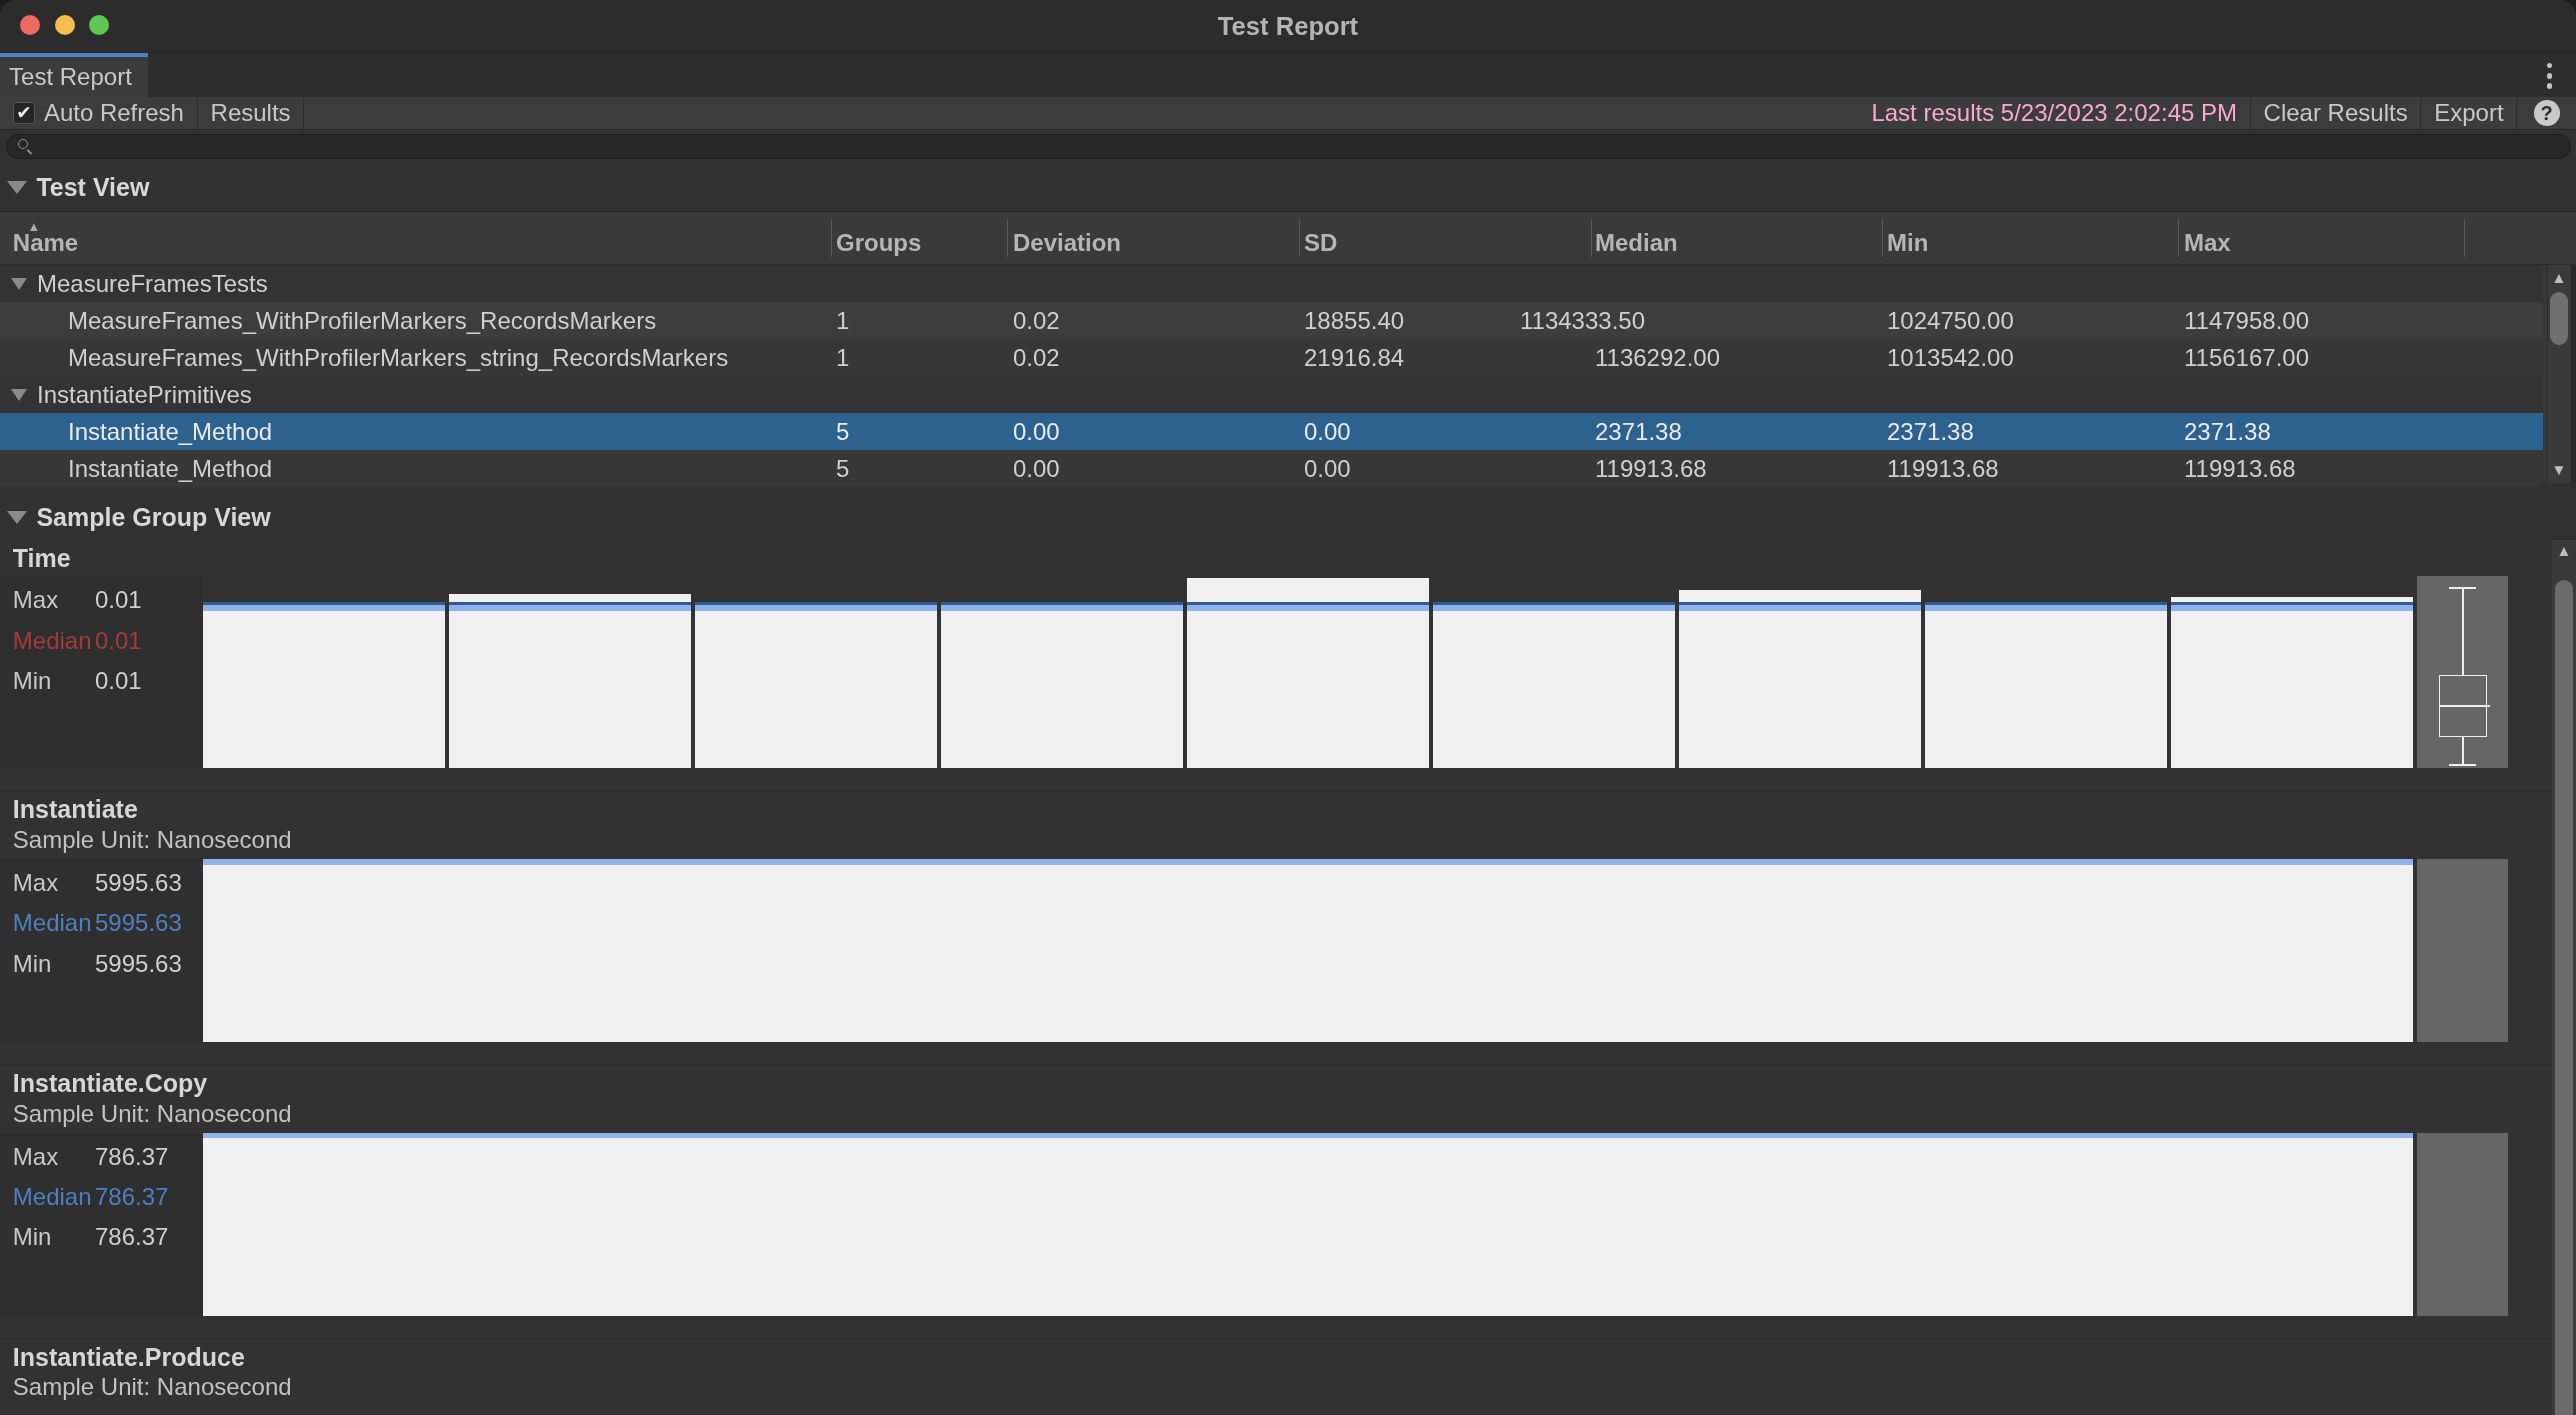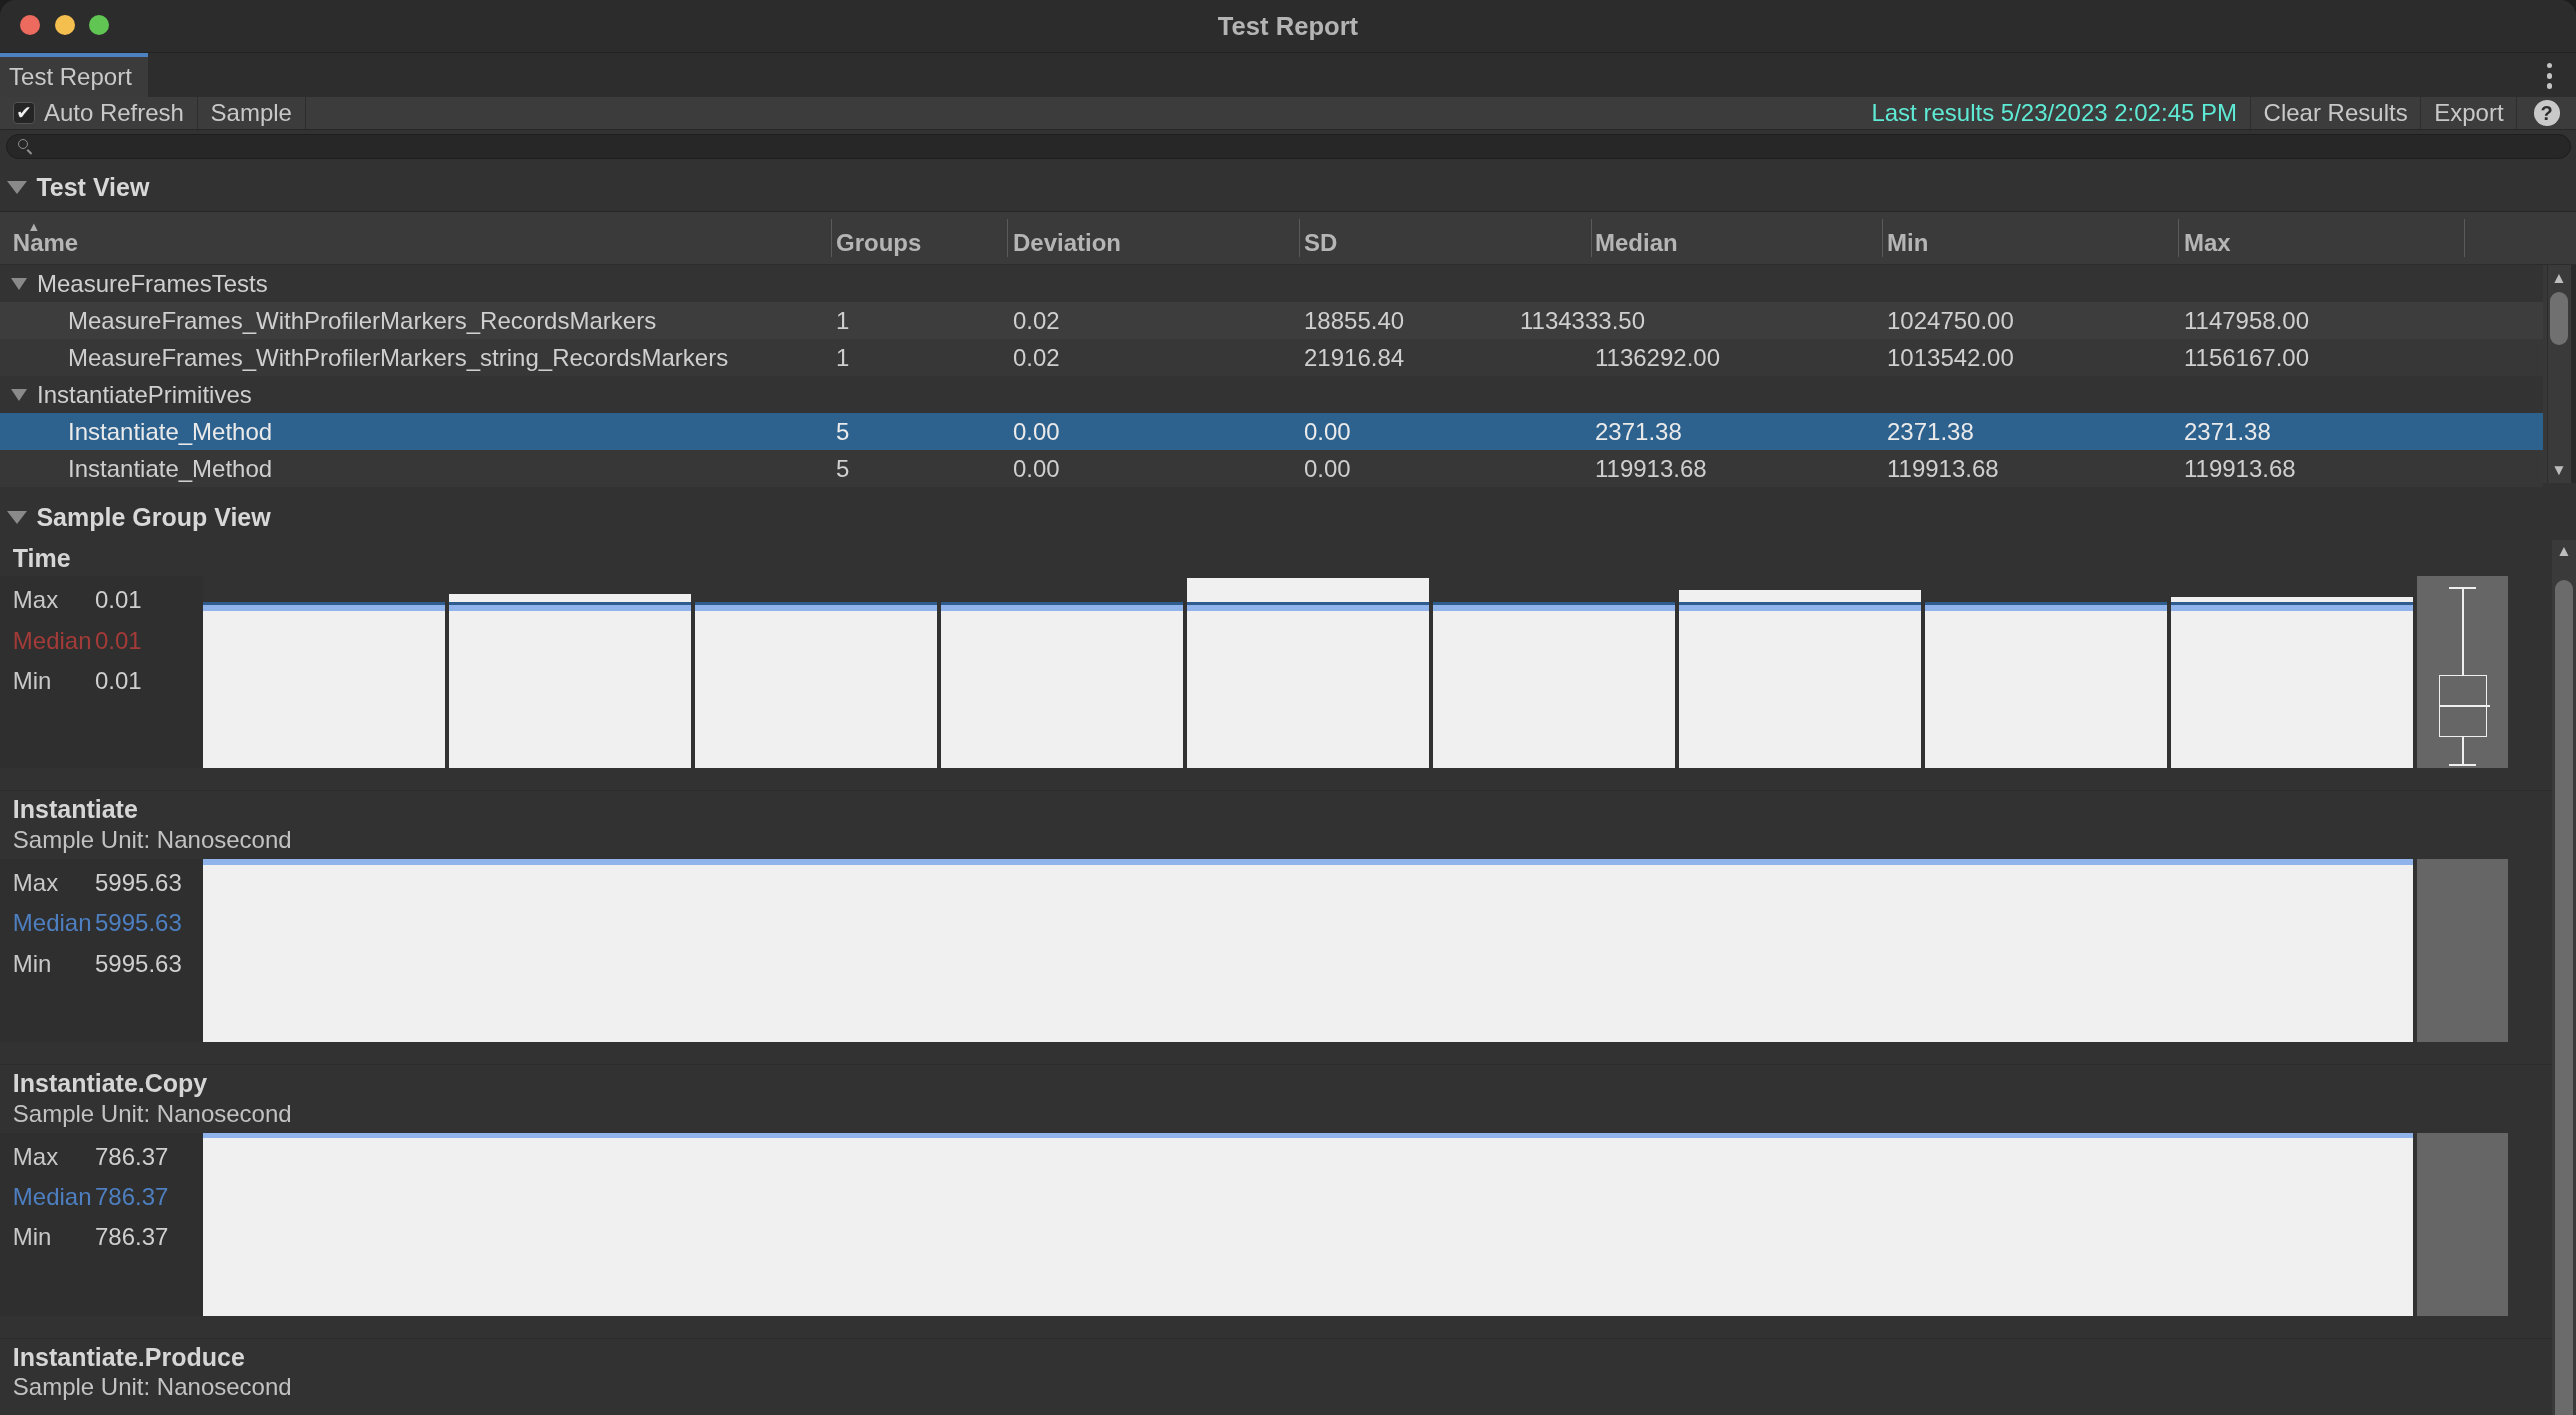--- a/index.html
+++ b/index.html
@@ -22,21 +22,21 @@
   .tabbar{position:relative;height:44px;background:#2d2d2d;}
   .tab{position:absolute;left:0;top:0;height:44px;width:148px;background:#3b3b3b;border-top:4.6px solid #4d82c2;display:flex;align-items:center;padding-left:9.1px;color:#c9c9c9;}
   .kebab{position:absolute;right:12.8px;top:7.3px;width:27.4px;height:31px;display:flex;flex-direction:column;align-items:center;justify-content:center;gap:4.6px;cursor:pointer;}
   .kebab i{width:5.5px;height:5.5px;border-radius:50%;background:#c4c4c4;display:block;}
   
   .toolbar{position:relative;height:33px;background:#3c3c3c;border-bottom:1.8px solid #272727;display:flex;align-items:stretch;}
   .tseg{display:flex;align-items:center;padding:0 12.8px;border-right:1.8px solid #2d2d2d;color:#c8c8c8;}
   .tseg.btn{cursor:pointer;}
   .checkbox{width:22px;height:22px;background:#252525;border:0.9px solid #555;border-radius:3.7px;margin-right:9.1px;display:flex;align-items:center;justify-content:center;color:#efefef;font-size:18.3px;}
   .toolbar .right{position:absolute;right:0;top:0;height:100%;display:flex;align-items:stretch;}
-  .tseg.lastres{border-right:1.8px solid #2d2d2d;border-left:none;color:#5eead4;}
+  .tseg.lastres{border-right:1.8px solid #2d2d2d;border-left:none;color:#f9a8d4;}
   .tseg.helpseg{border-right:none;padding:0 16.5px;}
   .helpcircle{width:25.6px;height:25.6px;border-radius:50%;background:#c9c9c9;color:#2e2e2e;font-weight:bold;font-size:20px;display:flex;align-items:center;justify-content:center;}
   
   .searchrow{height:33px;background:#323232;display:flex;align-items:center;padding:0 5.5px;}
   .searchfield{position:relative;flex:1;height:25.6px;background:#272727;border:0.9px solid #1e1e1e;border-radius:12.8px;display:flex;align-items:center;padding-left:37px;color:#9a9a9a;}
   .mag{position:absolute;left:11px;top:4.6px;width:16.5px;height:16.5px;}
   .mag .lens{position:absolute;left:0;top:0;width:10px;height:10px;border:1.8px solid #8f8f8f;border-radius:50%;}
   .mag .handle{position:absolute;left:10px;top:10px;width:6.4px;height:1.8px;background:#8f8f8f;transform:rotate(45deg);transform-origin:0 0;}
   
   .secheader{height:48px;display:flex;align-items:center;padding-left:7.3px;font-weight:bold;font-size:25px;color:#d8d8d8;}
@@ -113,21 +113,21 @@
   </div>
 
   <div class="toolbar">
     <div class="tseg">
       <span class="checkbox">
           <span>✔</span>
         </span>
       <span>Auto Refresh</span>
     </div>
     <div class="tseg btn">
-      <span>Sample</span>
+      <span>Results</span>
     </div>
     <div class="right">
       <div class="tseg lastres">Last results 5/23/2023 2:02:45 PM</div>
       <div class="tseg btn">
         <span>Clear Results</span>
       </div>
       <div class="tseg btn">
         <span>Export</span>
       </div>
       <div class="tseg helpseg btn">

